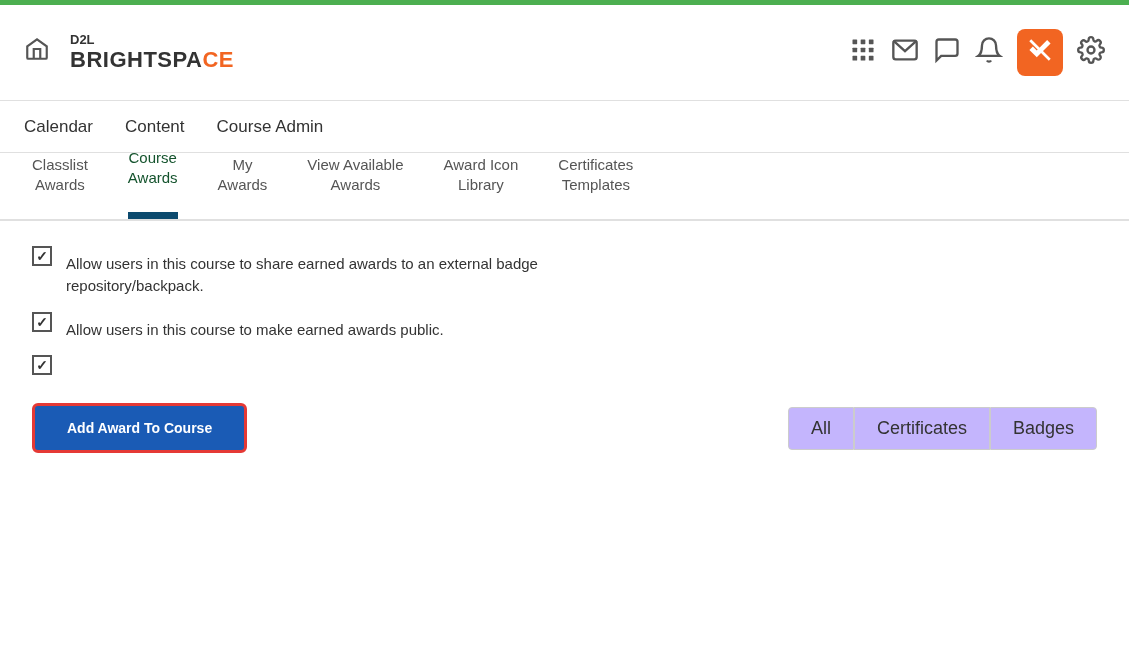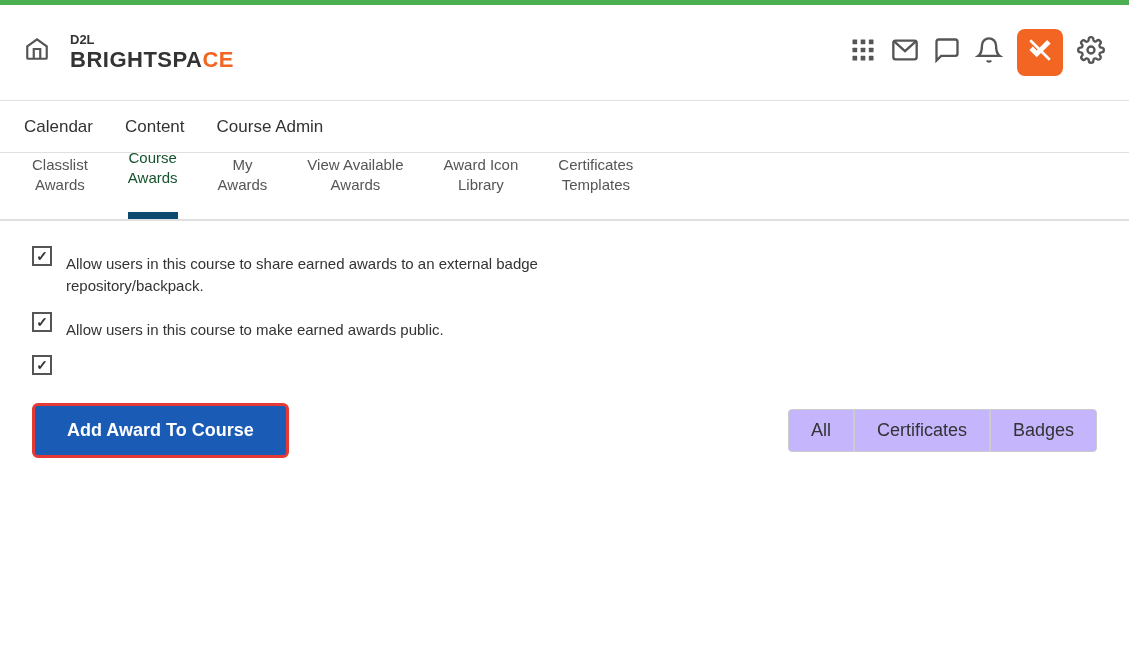--- a/index.html
+++ b/index.html
@@ -155,21 +155,21 @@
       align-items: center;
       justify-content: space-between;
     }
 
     .add-award-btn {
       background: #1a5bb5;
       color: #fff;
       border: 3px solid #e53935;
       border-radius: 6px;
       padding: 14px 32px;
-      font-size: 18px;
+      font-size: 14px;
       font-weight: bold;
       cursor: pointer;
       outline: none;
     }
 
     .filter-buttons {
       display: flex;
       gap: 0;
     }
     .filter-btn {

